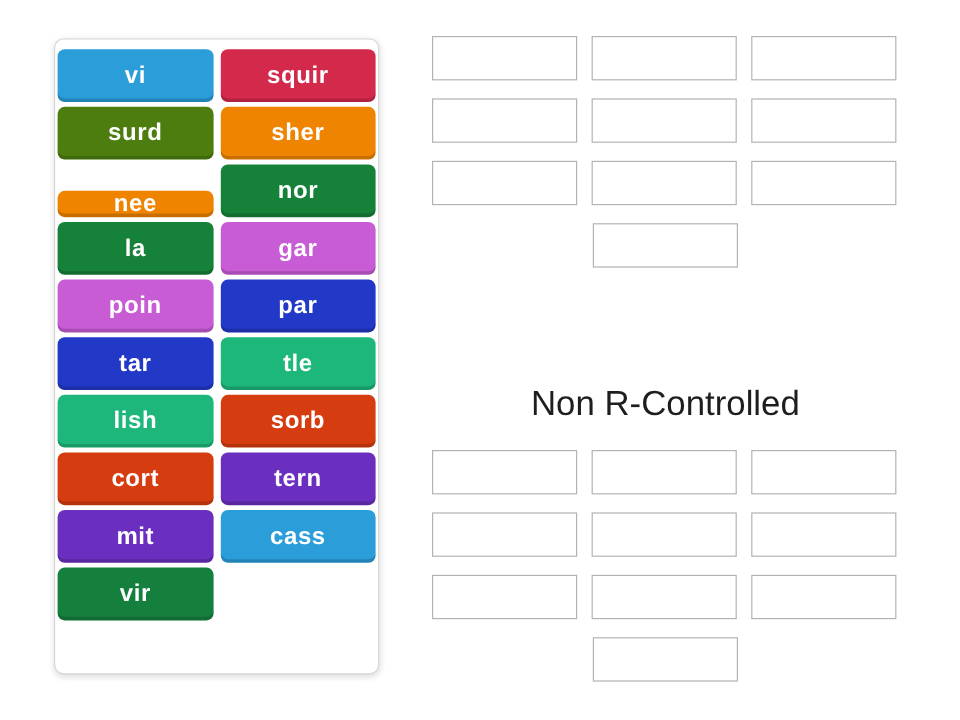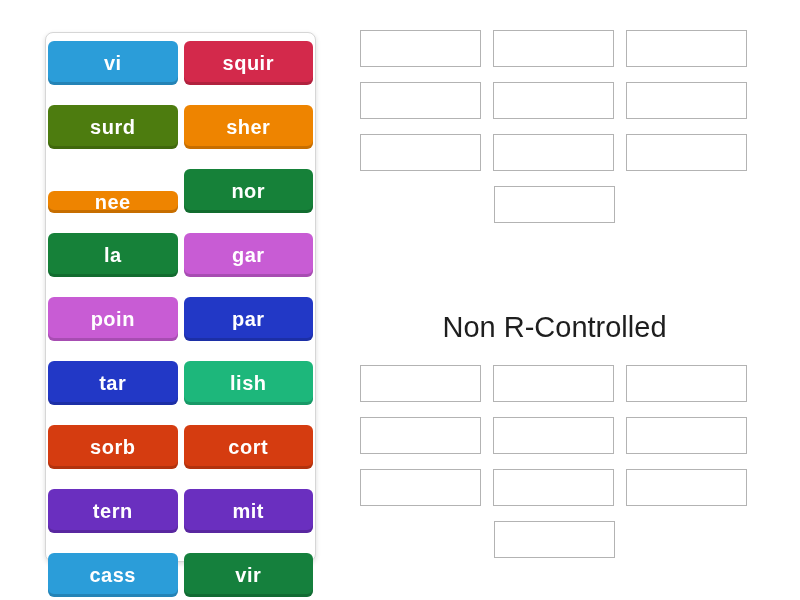--- a/index.html
+++ b/index.html
@@ -24,21 +24,21 @@
     height: 530px;
     box-sizing: border-box;
     background: #ffffff;
     border: 1px solid #d6d6d6;
     border-radius: 8px;
     box-shadow: 0 2px 5px rgba(0,0,0,0.14);
     padding: 8px 2px;
     display: grid;
     grid-template-columns: repeat(2, 1fr);
     grid-auto-rows: 44px;
-    gap: 20px 6px;
+    gap: 4px 6px;
   }
   .tile {
     display: flex;
     align-items: center;
     justify-content: center;
     border-radius: 6px;
     color: #ffffff;
     font-size: 20px;
     font-weight: bold;
     letter-spacing: 0.5px;
@@ -87,20 +87,21 @@
       <div class="tile" style="background: rgb(211, 41, 75);">squir</div>
       <div class="tile" style="background: #4d7c0f;">surd</div>
       <div class="tile" style="background: rgb(238, 132, 0);">sher</div>
       <div class="tile" style="background: rgb(238, 132, 0); margin-top: 22px;">nee</div>
       <div class="tile" style="background: rgb(22, 129, 57);">nor</div>
       <div class="tile" style="background: rgb(22, 129, 57);">la</div>
       <div class="tile" style="background: rgb(200, 92, 212);">gar</div>
       <div class="tile" style="background: rgb(200, 92, 212);">poin</div>
       <div class="tile" style="background: rgb(34, 56, 198);">par</div>
       <div class="tile" style="background: rgb(34, 56, 198);">tar</div>
+      <div class="tile" style="background: rgb(29, 183, 123);">tle</div>
       <div class="tile" style="background: rgb(29, 183, 123);">lish</div>
       <div class="tile" style="background: rgb(213, 60, 16);">sorb</div>
       <div class="tile" style="background: rgb(213, 60, 16);">cort</div>
       <div class="tile" style="background: rgb(106, 47, 191);">tern</div>
       <div class="tile" style="background: rgb(106, 47, 191);">mit</div>
       <div class="tile" style="background: rgb(43, 157, 217);">cass</div>
       <div class="tile" style="background: #15803d;">vir</div>
     </div>
 
   <div class="group" style="top:30px">
@@ -119,21 +120,21 @@
           <div class="slot"></div>
           <div class="slot"></div>
           <div class="slot"></div>
         </div>
         <div class="slot-row center">
           <div class="slot"></div>
         </div>
       </div>
   </div>
 
-  <div class="group" style="top:307px">
+  <div class="group" style="top:317px">
     <div class="group-title">Non R-Controlled</div>
     <div class="slots">
         <div class="slot-row">
           <div class="slot"></div>
           <div class="slot"></div>
           <div class="slot"></div>
         </div>
         <div class="slot-row">
           <div class="slot"></div>
           <div class="slot"></div>

